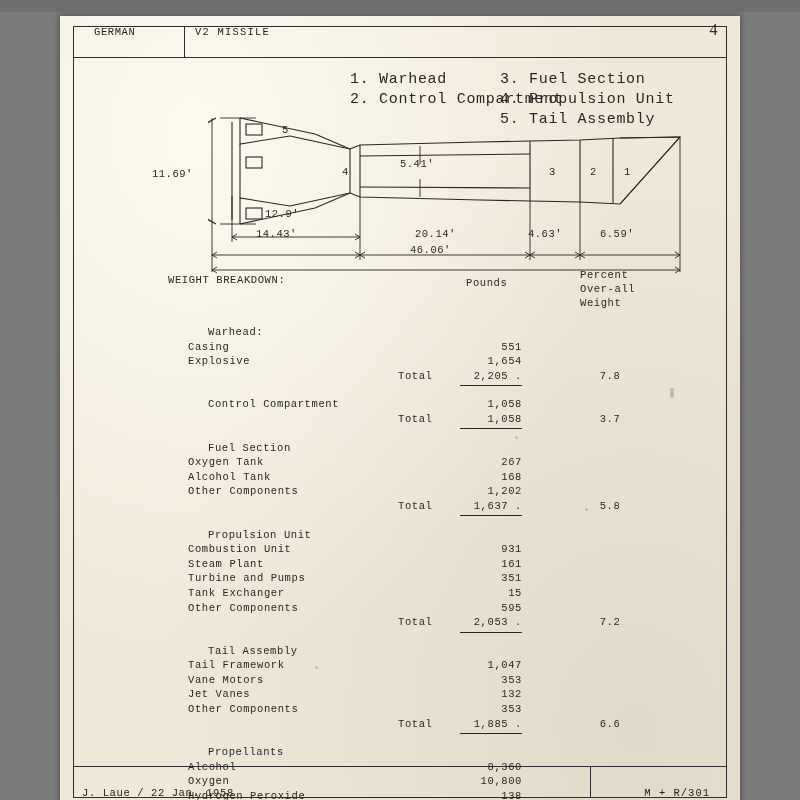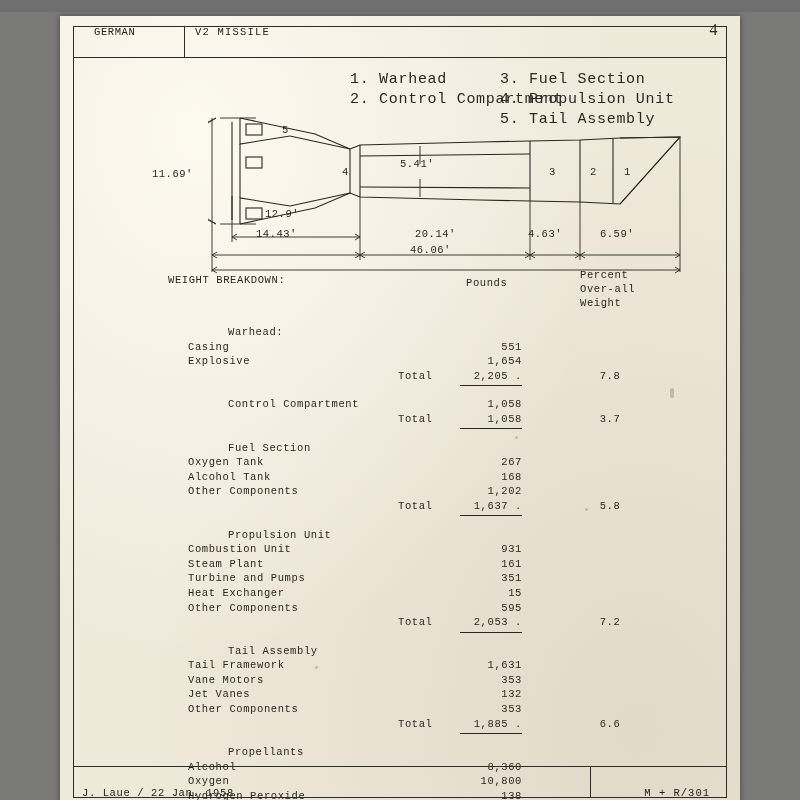--- a/index.html
+++ b/index.html
@@ -105,21 +105,21 @@
     width: 680px;
     font-size: 10.5px;
     color: #2a2722;
   }
   .row { position: relative; height: 14.6px; }
   .c-label   { position: absolute; white-space: pre; letter-spacing: 0.6px; }
   .c-total   { position: absolute; left: 338px; white-space: pre; letter-spacing: 0.6px; }
   .c-num     { position: absolute; left: 400px; width: 62px; text-align: right; white-space: pre; letter-spacing: 0.6px; }
   .c-pct     { position: absolute; left: 520px; width: 60px; text-align: center; white-space: pre; letter-spacing: 0.6px; }
   .ul { border-bottom: 1px solid #2a2722; padding-bottom: 18px; }
-  .ind0 { left: 124px; padding-left: 44px; }
+  .ind0 { left: 104px; padding-left: 44px; }
   .ind1 { left: 128px; }
 
   .hdr-col { position: absolute; letter-spacing: 0.6px; white-space: pre; }
 
   .speck { position: absolute; background: #9a927f; border-radius: 50%; opacity: .5; }
 </style>
 </head>
 <body>
 
 <div id="page">
@@ -313,39 +313,39 @@
           </div>
           <div class="row">
             <div class="c-label ind1">Steam Plant</div>
             <div class="c-num">161</div>
           </div>
           <div class="row">
             <div class="c-label ind1">Turbine and Pumps</div>
             <div class="c-num">351</div>
           </div>
           <div class="row">
-            <div class="c-label ind1">Heat Exchanger</div>
+            <div class="c-label ind1">Tank Exchanger</div>
             <div class="c-num">15</div>
           </div>
           <div class="row">
             <div class="c-label ind1">Other Components</div>
             <div class="c-num ul">595</div>
           </div>
           <div class="row">
             <div class="c-total">Total</div>
             <div class="c-num">2,053 .</div>
             <div class="c-pct">7.2</div>
           </div>
           <div style="height: 14px;"></div>
           <div class="row">
             <div class="c-label ind0">Tail Assembly</div>
           </div>
           <div class="row">
             <div class="c-label ind1">Tail Framework</div>
-            <div class="c-num">1,631</div>
+            <div class="c-num">1,047</div>
           </div>
           <div class="row">
             <div class="c-label ind1">Vane Motors</div>
             <div class="c-num">353</div>
           </div>
           <div class="row">
             <div class="c-label ind1">Jet Vanes</div>
             <div class="c-num">132</div>
           </div>
           <div class="row">

